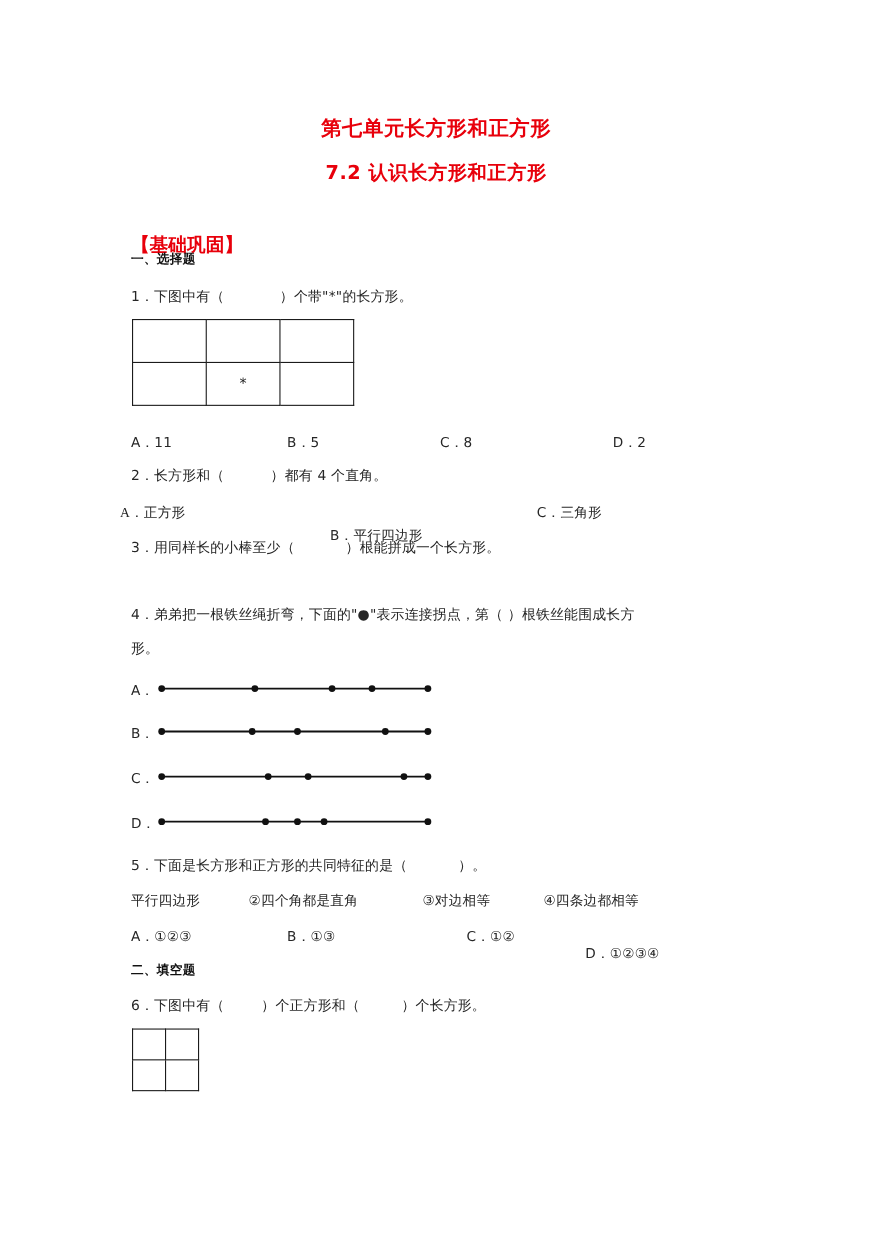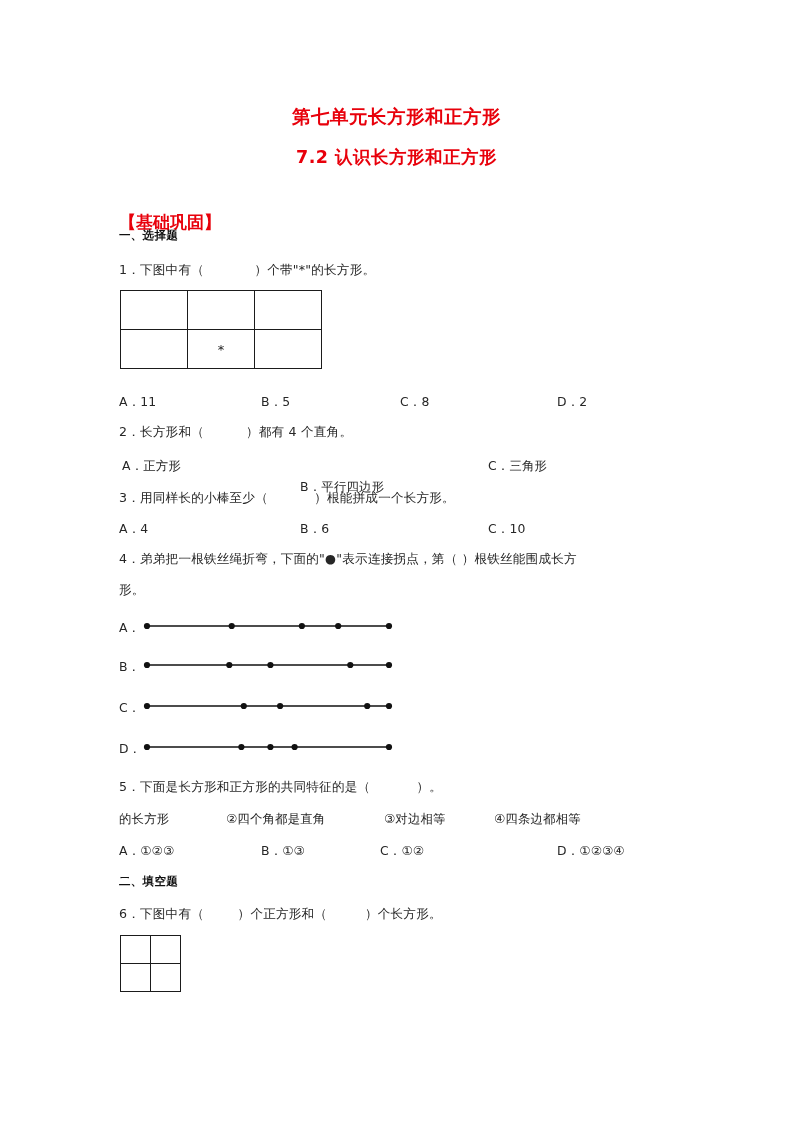--- a/index.html
+++ b/index.html
@@ -156,32 +156,27 @@
   <div class="opt-row" style="top:394px;">
     <span class="opt" style="left:119px;">A．11</span>
     <span class="opt" style="left:261px;">B．5</span>
     <span class="opt" style="left:400px;">C．8</span>
     <span class="opt" style="left:557px;">D．2</span>
   </div>
 
   <div class="qline" style="top:424px;">2．长方形和（          ）都有 4 个直角。</div>
 
   <div class="opt-row" style="top:458px;">
-    <span class="opt" style="left:122px;">A．正方形</span>
+    <span class="opt" style="left:109px;font-family:Liberation Serif, serif;">A．正方形</span>
     <span class="opt" style="left:300px;margin-top:21px;">B．平行四边形</span>
     <span class="opt" style="left:488px;">C．三角形</span>
   </div>
 
   <div class="qline" style="top:490px;">3．用同样长的小棒至少（           ）根能拼成一个长方形。</div>
 
-  <div class="opt-row" style="top:521px;">
-    <span class="opt" style="left:119px;">A．4</span>
-    <span class="opt" style="left:300px;">B．6</span>
-    <span class="opt" style="left:488px;">C．10</span>
-  </div>
 
   <div class="qline wide" style="top:551px;">4．弟弟把一根铁丝绳折弯，下面的"●"表示连接拐点，第（           ）根铁丝能围成长方</div>
   <div class="qline" style="top:582px;">形。</div>
 
   <div class="wire-row" style="top:618px;">
     <span class="wire-label">A．</span>
     <svg class="wire-svg" width="250" height="16" viewBox="0 0 250 16">
       <line x1="4" y1="8" x2="246" y2="8" stroke="#111" stroke-width="1.6"></line>
       <g class="dots">
           <circle cx="4.00" cy="8" r="3.1" fill="#111"></circle>
@@ -231,31 +226,31 @@
           <circle cx="127.42" cy="8" r="3.1" fill="#111"></circle>
           <circle cx="151.62" cy="8" r="3.1" fill="#111"></circle>
           <circle cx="246.00" cy="8" r="3.1" fill="#111"></circle>
         </g>
     </svg>
   </div>
 
   <div class="qline" style="top:779px;">5．下面是长方形和正方形的共同特征的是（           ）。</div>
 
   <div class="opt-row" style="top:811px;">
-    <span class="opt" style="left:119px;">的长方形</span>
+    <span class="opt" style="left:119px;">平行四边形</span>
     <span class="opt" style="left:226px;">②四个角都是直角</span>
     <span class="opt" style="left:384px;">③对边相等</span>
     <span class="opt" style="left:494px;">④四条边都相等</span>
   </div>
 
   <div class="opt-row" style="top:843px;">
     <span class="opt" style="left:119px;">A．①②③</span>
     <span class="opt" style="left:261px;">B．①③</span>
-    <span class="opt" style="left:380px;">C．①②</span>
-    <span class="opt" style="left:557px;">D．①②③④</span>
+    <span class="opt" style="left:424px;">C．①②</span>
+    <span class="opt" style="left:532px;margin-top:16px;">D．①②③④</span>
   </div>
 
   <div class="section-label" style="top:874px;">二、填空题</div>
 
   <div class="qline" style="top:906px;">6．下图中有（        ）个正方形和（         ）个长方形。</div>
 
   <table class="grid-table" id="q6-grid" style="left:120px; top:935px;">
     <tbody>
         <tr>
       <td></td>

